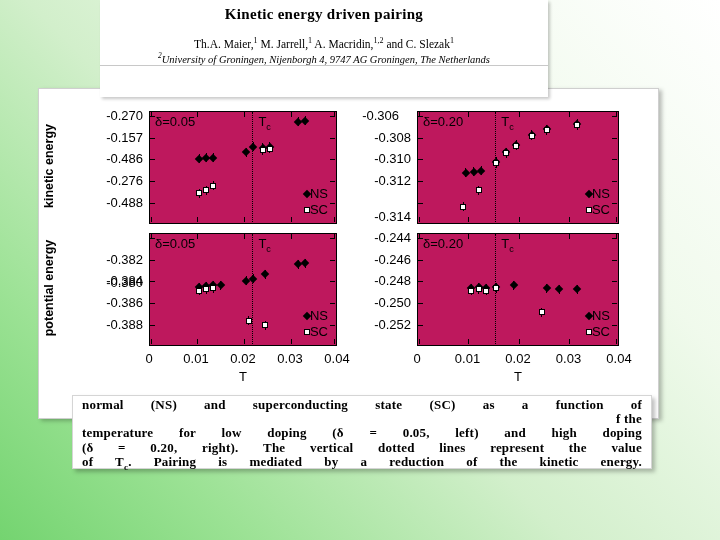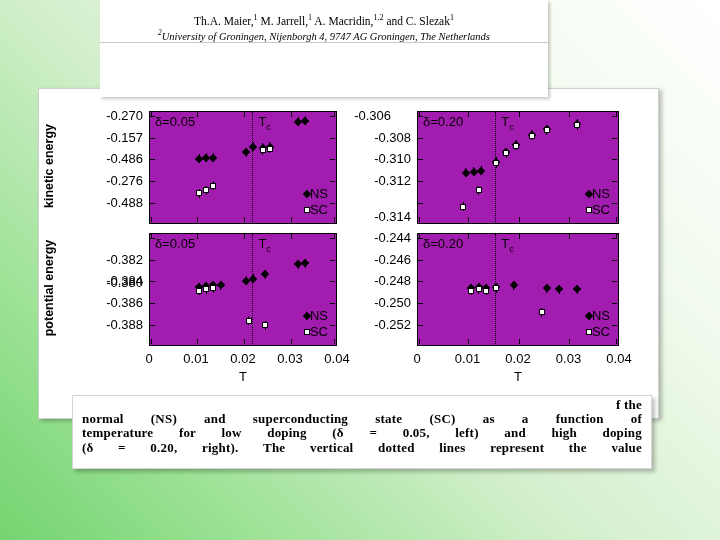--- a/index.html
+++ b/index.html
@@ -12,21 +12,21 @@
     border:1px solid #cfcfcf;box-shadow:3px 2px 4px rgba(0,0,0,0.25);}
   .caption-box{position:absolute;left:72px;top:395px;width:580px;height:74px;background:#fff;z-index:4;
     border:1px solid #d5d5d5;box-shadow:3px 3px 4px rgba(0,0,0,0.25);padding:2px 9px;box-sizing:border-box;}
   .p-title{padding-top:6px;font-family:"Liberation Serif",serif;font-weight:bold;font-size:15px;text-align:center;letter-spacing:0.3px;}
   .p-authors{margin-top:13px;font-family:"Liberation Serif",serif;font-size:11.5px;text-align:center;}
   .p-affil{font-family:"Liberation Serif",serif;font-style:italic;font-size:10.5px;text-align:center;
     border-bottom:1px solid #c8c8c8;padding:1px 0;}
   .a1{margin-top:4px;border-top:1px solid #c8c8c8;}
   .p-dated{font-family:"Liberation Serif",serif;font-size:10.5px;text-align:center;padding:2px 0;border-bottom:1px solid #c8c8c8;}
   sup,sub{font-size:70%;}
-  .panel{position:absolute;border:1.5px solid #000;background:#a21caf;box-sizing:border-box;}
+  .panel{position:absolute;border:1.5px solid #000;background:#be185d;box-sizing:border-box;}
   .tick{position:absolute;background:#000;}
   .ylabel{position:absolute;font-size:13px;text-align:right;white-space:nowrap;}
   .xlab{position:absolute;font-size:13px;text-align:center;white-space:nowrap;}
   .plabel{position:absolute;font-size:13px;white-space:nowrap;}
   .tcline{position:absolute;top:0;width:0;border-left:1.5px dotted #000;}
   .lrow{position:absolute;display:flex;align-items:center;font-size:13px;}
   .mD{width:6px;height:6px;background:#000;transform:rotate(45deg);display:inline-block;}
   .mS{width:6px;height:6px;border:1.3px solid #000;background:#fff;display:inline-block;box-sizing:border-box;}
   .pD{position:absolute;background:#000;transform:rotate(45deg);}
   .pS{position:absolute;border:1.3px solid #000;background:#fff;box-sizing:border-box;}
@@ -171,21 +171,21 @@
         <div class="pS" style="left: 85.375px; top: 38.2885px; width: 6px; height: 6px;"></div>
         <div class="ebar" style="left: 97.975px; top: 29.1827px; width: 1px; height: 9px;"></div>
         <div class="pS" style="left: 95.475px; top: 30.6827px; width: 6px; height: 6px;"></div>
         <div class="ebar" style="left: 113.125px; top: 19.4038px; width: 1px; height: 9px;"></div>
         <div class="pS" style="left: 110.625px; top: 20.9038px; width: 6px; height: 6px;"></div>
         <div class="ebar" style="left: 128.275px; top: 13.9712px; width: 1px; height: 9px;"></div>
         <div class="pS" style="left: 125.775px; top: 15.4712px; width: 6px; height: 6px;"></div>
         <div class="ebar" style="left: 158.575px; top: 8.53846px; width: 1px; height: 9px;"></div>
         <div class="pS" style="left: 156.075px; top: 10.0385px; width: 6px; height: 6px;"></div>
       </div>
-      <div class="ylabel" style="left: 296px; top: 18.8462px; width: 56px; height: 15px;">-0.306</div>
+      <div class="ylabel" style="left: 304px; top: 18.8462px; width: 56px; height: 15px;">-0.306</div>
       <div class="ylabel" style="left: 316px; top: 40.5769px; width: 56px; height: 15px;">-0.308</div>
       <div class="ylabel" style="left: 316px; top: 62.3077px; width: 56px; height: 15px;">-0.310</div>
       <div class="ylabel" style="left: 316px; top: 84.0385px; width: 56px; height: 15px;">-0.312</div>
       <div class="ylabel" style="left: 316px; top: 120px; width: 56px; height: 15px;">-0.314</div>
       <div class="panel" style="left: 110px; top: 144px; width: 188px; height: 113px;">
         <div class="tick" style="left: 0px; top: 3.84615px; width: 5px; height: 1px;"></div>
         <div class="tick" style="left: 180px; top: 3.84615px; width: 5px; height: 1px;"></div>
         <div class="tick" style="left: 0px; top: 25.5769px; width: 5px; height: 1px;"></div>
         <div class="tick" style="left: 180px; top: 25.5769px; width: 5px; height: 1px;"></div>
         <div class="tick" style="left: 0px; top: 47.3077px; width: 5px; height: 1px;"></div>
@@ -321,25 +321,27 @@
       <div class="ylabel" style="left: 316px; top: 227.769px; width: 56px; height: 15px;">-0.252</div>
       <div class="xlab" style="left: 358px; top: 262px; width: 40px; height: 15px;">0</div>
       <div class="xlab" style="left: 408.5px; top: 262px; width: 40px; height: 15px;">0.01</div>
       <div class="xlab" style="left: 459px; top: 262px; width: 40px; height: 15px;">0.02</div>
       <div class="xlab" style="left: 509.5px; top: 262px; width: 40px; height: 15px;">0.03</div>
       <div class="xlab" style="left: 560px; top: 262px; width: 40px; height: 15px;">0.04</div>
       <div class="xlab" style="left: 469px; top: 280px; width: 20px; height: 16px;">T</div>
     </div>
 
   <div class="title-box">
+    <div class="p-title">Kinetic energy driven pairing</div>
     <div class="p-authors">Th.A. Maier,<sup>1</sup> M. Jarrell,<sup>1</sup> A. Macridin,<sup>1,2</sup> and C. Slezak<sup>1</sup></div>
     <div class="p-affil"><sup>2</sup>University of Groningen, Nijenborgh 4, 9747 AG Groningen, The Netherlands</div>
   </div>
 
   <div class="caption-box">
 
-  <div class="cap-line cap-right">f the</div>
-      <div class="cap-line cap-just">normal (NS) and superconducting state (SC) as a function of</div>
+  <div class="cap-line cap-just">normal (NS) and superconducting state (SC) as a function of</div>
+      <div class="cap-line cap-right">f the</div>
       <div class="cap-line cap-just">temperature for low doping (δ = 0.05, left) and high doping</div>
       <div class="cap-line cap-just">(δ = 0.20, right).  The vertical dotted lines represent the value</div>
+      <div class="cap-line cap-just">of T<sub>c</sub>.  Pairing is mediated by a reduction of the kinetic energy.</div>
     </div>
 
 </div>
 
 </body></html>

